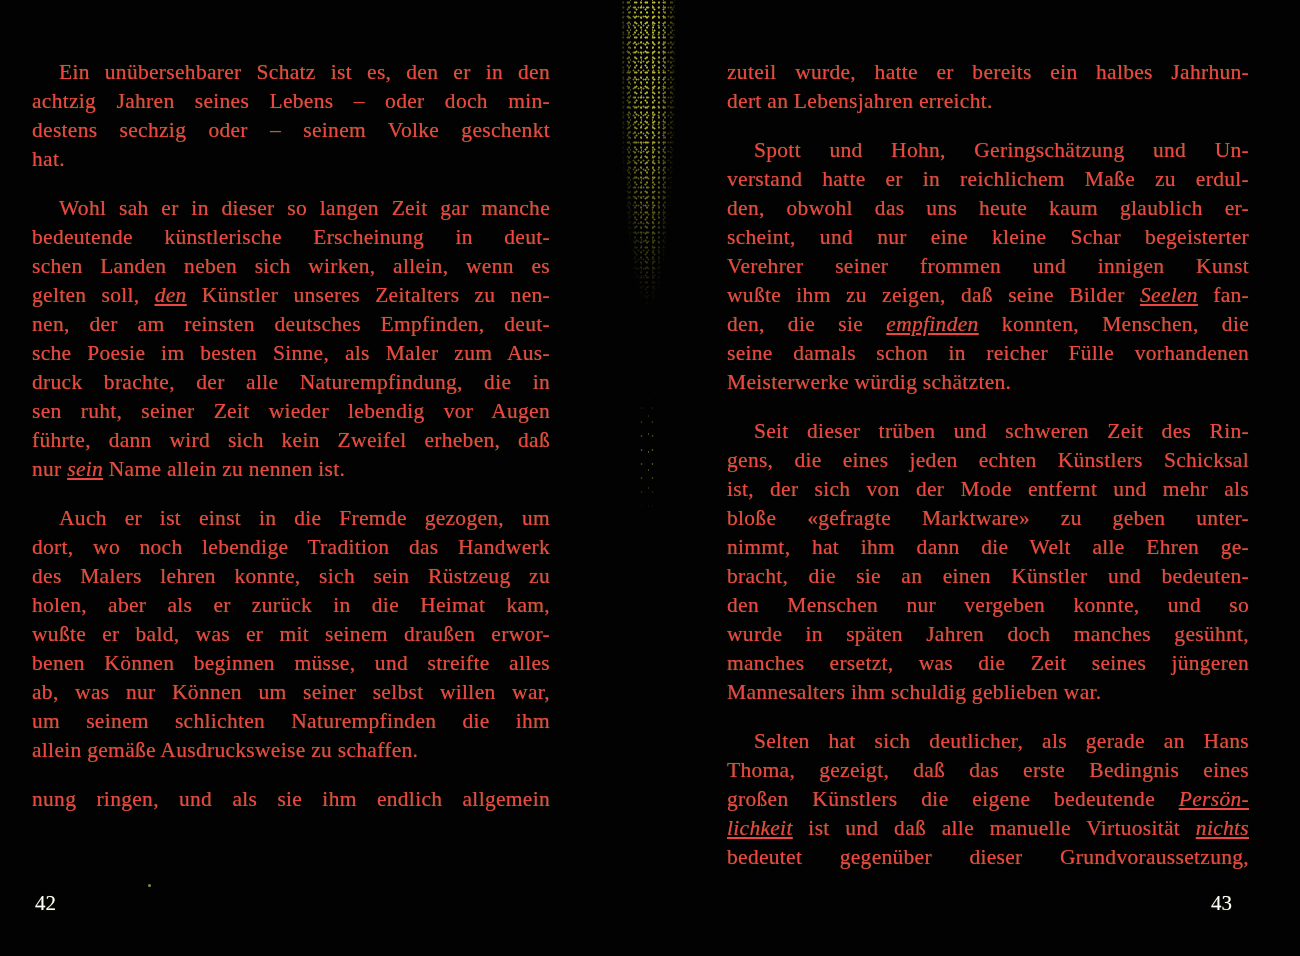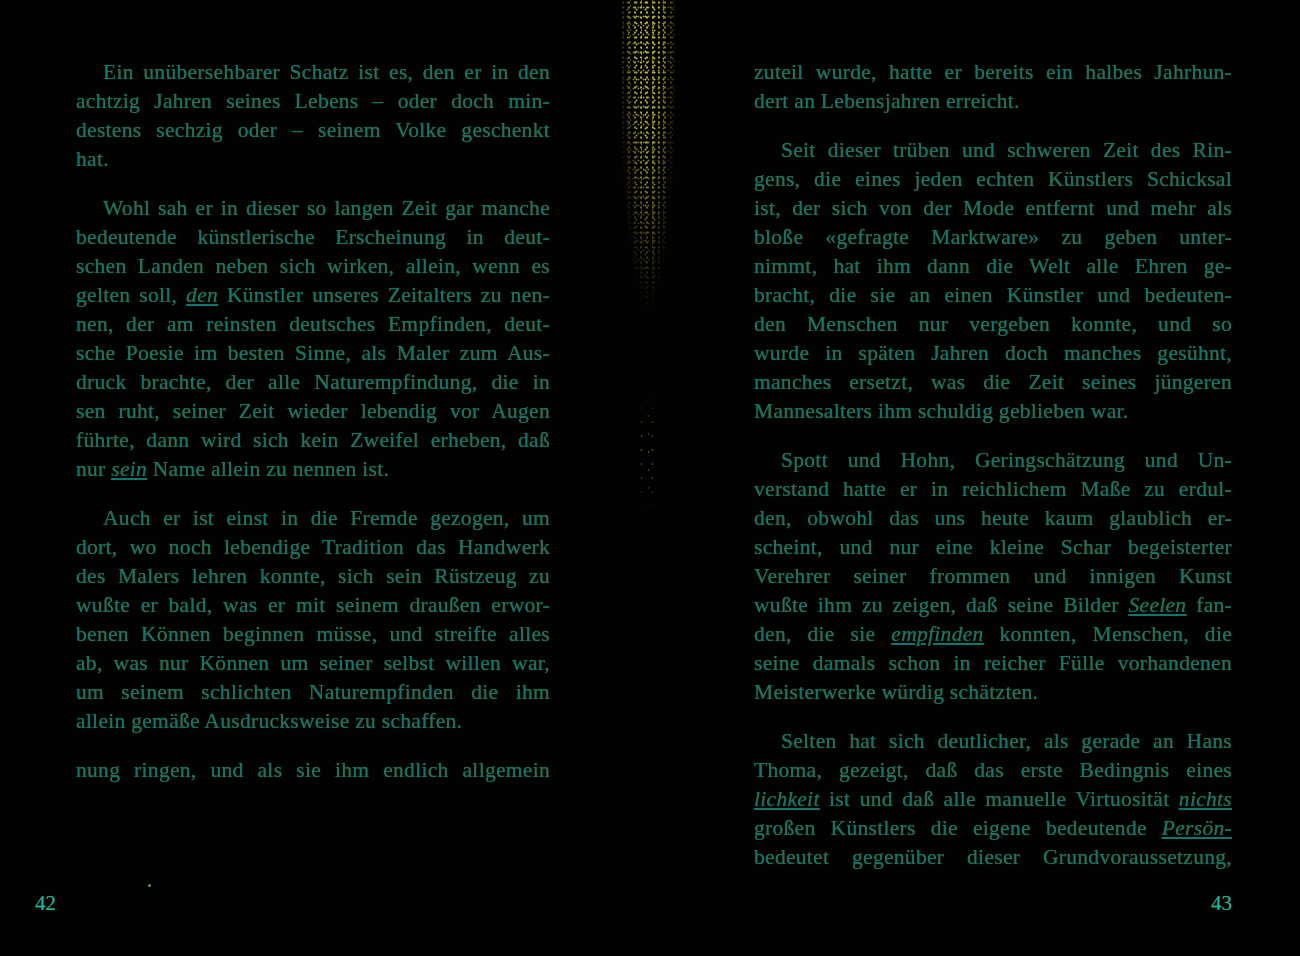--- a/index.html
+++ b/index.html
@@ -9,43 +9,42 @@
     height: 956px;
     background: #020202;
     overflow: hidden;
     font-family: "Liberation Serif", serif;
   }
   .page-col {
     position: absolute;
     top: 58px;
   }
   .col-left  { left: 32px;  width: 518px; }
-  .col-right { left: 710px; width: 522px; }
+  .col-right { left: 727px; width: 522px; }
   .paragraph { margin: 0; }
   .paragraph + .paragraph { margin-top: 20px; }
   .line {
     font-size: 21.5px;
     line-height: 29px;
-    color: #0f766e;
+    color: #ef4444;
     letter-spacing: 0.3px;
     text-align: justify;
     text-align-last: justify;
     text-shadow: 0 0 1px rgba(214, 210, 70, 0.45);
     white-space: normal;
-    margin-left: 44px;
   }
   .line em { font-style: italic; text-decoration: underline; }
   .line-end { text-align-last: left; }
   .line-indent { text-indent: 27px; }
   .pagenum {
     position: absolute;
     top: 889px;
     font-size: 21px;
     line-height: 29px;
-    color: #14b8a6;
+    color: #ffffff;
     text-shadow: 0 0 1px rgba(214, 210, 70, 0.45);
   }
   .pagenum-left { left: 35px; }
   .pagenum-right { left: 710px; width: 522px; text-align: right; }
   
   .gutter-noise {
     position: absolute;
     left: 620px;
     top: -10px;
     width: 56px;
@@ -109,64 +108,65 @@
         <div class="line">sche Poesie im besten Sinne, als Maler zum Aus-</div>
         <div class="line">druck brachte, der alle Naturempfindung, die in</div>
         <div class="line">sen ruht, seiner Zeit wieder lebendig vor Augen</div>
         <div class="line">führte, dann wird sich kein Zweifel erheben, daß</div>
         <div class="line line-end">nur <em>sein</em> Name allein zu nennen ist.</div>
       </div>
       <div class="paragraph">
         <div class="line line-indent">Auch er ist einst in die Fremde gezogen, um</div>
         <div class="line">dort, wo noch lebendige Tradition das Handwerk</div>
         <div class="line">des Malers lehren konnte, sich sein Rüstzeug zu</div>
+        <div class="line">holen, aber als er zurück in die Heimat kam,</div>
         <div class="line">wußte er bald, was er mit seinem draußen erwor-</div>
         <div class="line">benen Können beginnen müsse, und streifte alles</div>
         <div class="line">ab, was nur Können um seiner selbst willen war,</div>
         <div class="line">um seinem schlichten Naturempfinden die ihm</div>
         <div class="line line-end">allein gemäße Ausdrucksweise zu schaffen.</div>
       </div>
       <div class="paragraph">
         <div class="line">nung ringen, und als sie ihm endlich allgemein</div>
       </div>
     </div>
 
   <div class="page-col col-right">
       <div class="paragraph">
         <div class="line">zuteil wurde, hatte er bereits ein halbes Jahrhun-</div>
         <div class="line line-end">dert an Lebensjahren erreicht.</div>
       </div>
       <div class="paragraph">
+        <div class="line line-indent">Spott und Hohn, Geringschätzung und Un-</div>
+        <div class="line">verstand hatte er in reichlichem Maße zu erdul-</div>
+        <div class="line">den, obwohl das uns heute kaum glaublich er-</div>
+        <div class="line">scheint, und nur eine kleine Schar begeisterter</div>
+        <div class="line">Verehrer seiner frommen und innigen Kunst</div>
+        <div class="line">wußte ihm zu zeigen, daß seine Bilder <em>Seelen</em> fan-</div>
+        <div class="line">den, die sie <em>empfinden</em> konnten, Menschen, die</div>
+        <div class="line">seine damals schon in reicher Fülle vorhandenen</div>
+        <div class="line line-end">Meisterwerke würdig schätzten.</div>
+      </div>
+      <div class="paragraph">
         <div class="line line-indent">Seit dieser trüben und schweren Zeit des Rin-</div>
         <div class="line">gens, die eines jeden echten Künstlers Schicksal</div>
         <div class="line">ist, der sich von der Mode entfernt und mehr als</div>
         <div class="line">bloße «gefragte Marktware» zu geben unter-</div>
         <div class="line">nimmt, hat ihm dann die Welt alle Ehren ge-</div>
         <div class="line">bracht, die sie an einen Künstler und bedeuten-</div>
         <div class="line">den Menschen nur vergeben konnte, und so</div>
         <div class="line">wurde in späten Jahren doch manches gesühnt,</div>
         <div class="line">manches ersetzt, was die Zeit seines jüngeren</div>
         <div class="line line-end">Mannesalters ihm schuldig geblieben war.</div>
       </div>
       <div class="paragraph">
-        <div class="line line-indent">Spott und Hohn, Geringschätzung und Un-</div>
-        <div class="line">verstand hatte er in reichlichem Maße zu erdul-</div>
-        <div class="line">den, obwohl das uns heute kaum glaublich er-</div>
-        <div class="line">scheint, und nur eine kleine Schar begeisterter</div>
-        <div class="line">Verehrer seiner frommen und innigen Kunst</div>
-        <div class="line">wußte ihm zu zeigen, daß seine Bilder <em>Seelen</em> fan-</div>
-        <div class="line">den, die sie <em>empfinden</em> konnten, Menschen, die</div>
-        <div class="line">seine damals schon in reicher Fülle vorhandenen</div>
-        <div class="line line-end">Meisterwerke würdig schätzten.</div>
-      </div>
-      <div class="paragraph">
         <div class="line line-indent">Selten hat sich deutlicher, als gerade an Hans</div>
         <div class="line">Thoma, gezeigt, daß das erste Bedingnis eines</div>
+        <div class="line">großen Künstlers die eigene bedeutende <em>Persön-</em></div>
         <div class="line"><em>lichkeit</em> ist und daß alle manuelle Virtuosität <em>nichts</em></div>
-        <div class="line">großen Künstlers die eigene bedeutende <em>Persön-</em></div>
         <div class="line">bedeutet gegenüber dieser Grundvoraussetzung,</div>
       </div>
     </div>
 
   <div class="gutter-noise"></div>
   <div class="gutter-noise-tail"></div>
   <div class="speck"></div>
 
   <div class="pagenum pagenum-left">42</div>
 

